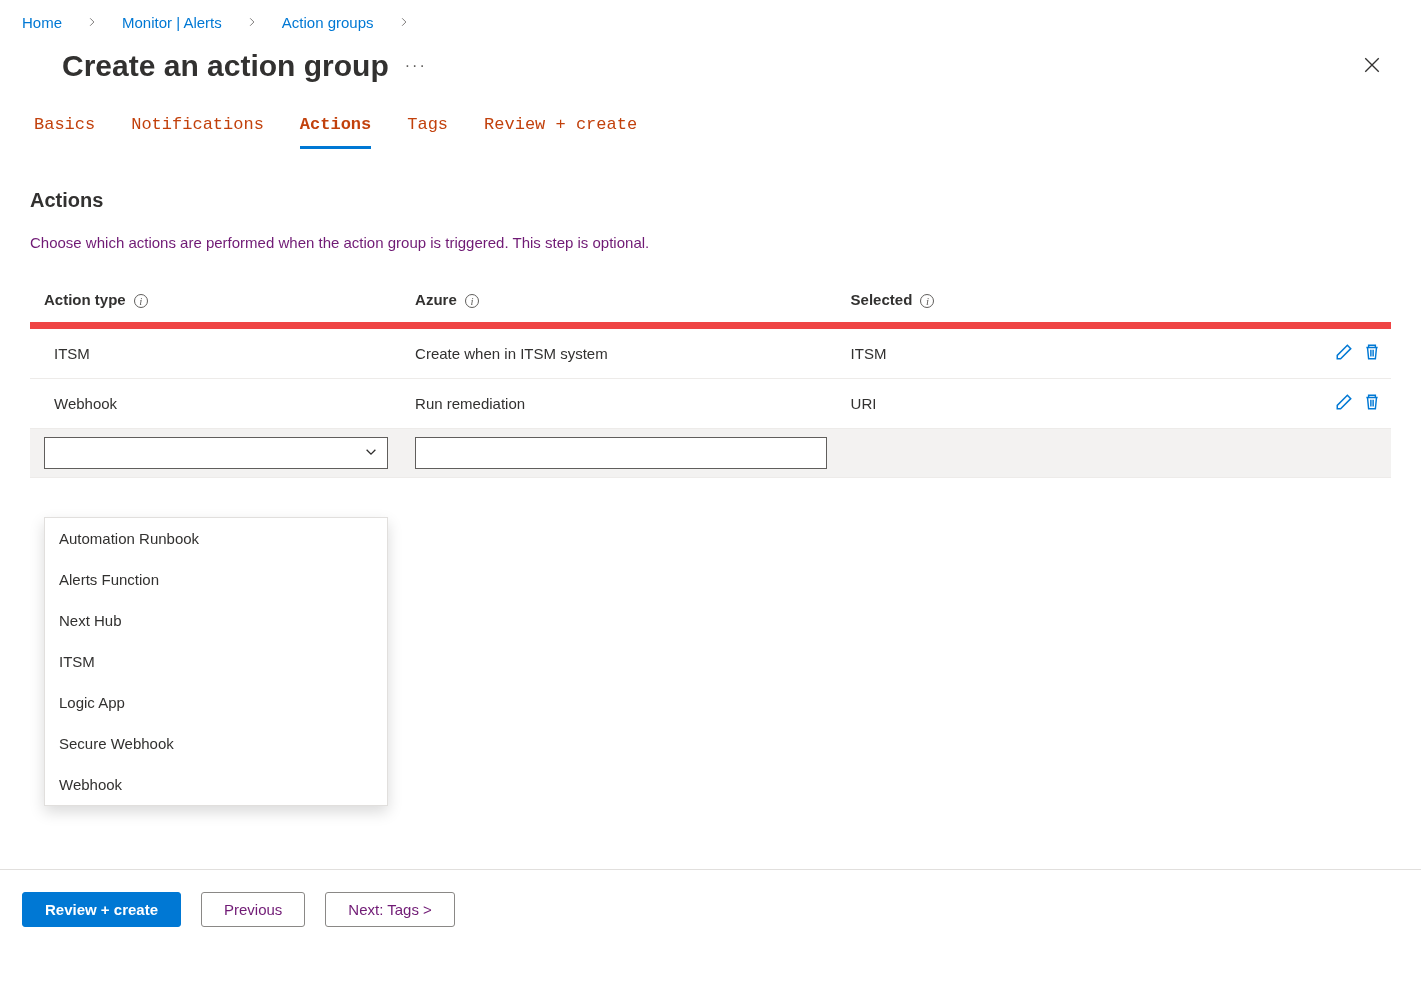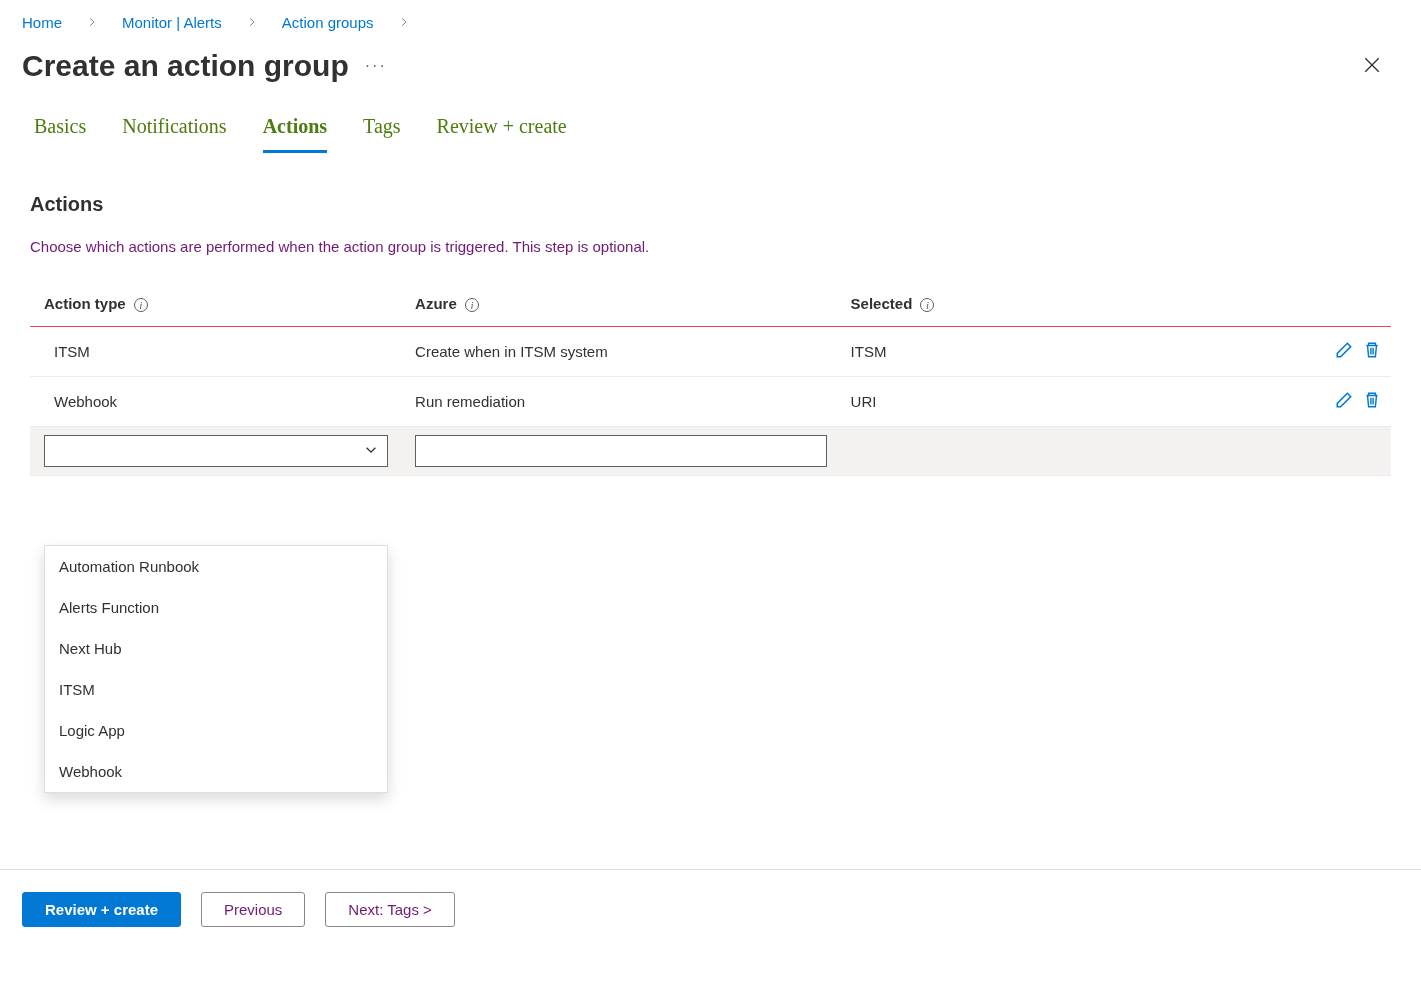--- a/index.html
+++ b/index.html
@@ -35,20 +35,21 @@
     .page-header {
       display: flex;
       align-items: center;
       justify-content: space-between;
       padding: 8px 22px 24px;
     }
     .page-title-wrap {
       display: flex;
       align-items: center;
       gap: 16px;
+      margin-left: 40px;
     }
     .page-title {
       font-size: 30px;
       font-weight: 600;
       color: #323130;
     }
     .more-icon {
       color: #605e5c;
       font-size: 16px;
       letter-spacing: 2px;
@@ -69,25 +70,25 @@
     .tabs {
       display: flex;
       gap: 36px;
       padding: 0 34px;
       border-bottom: none;
     }
     .tab {
       background: none;
       border: none;
       padding: 8px 0 12px;
-      font-size: 20px;
-      color: #4d7c0f;
+      font-size: 17px;
+      color: #c2410c;
       cursor: pointer;
       border-bottom: 3px solid transparent;
-      font-family: Liberation Serif, serif;
+      font-family: Liberation Mono, monospace;
     }
     .tab.active {
       font-weight: 600;
       border-bottom-color: #0078d4;
     }
     .content {
       padding: 40px 30px 0;
     }
     .section-title {
       font-size: 20px;
@@ -101,21 +102,21 @@
     }
     .actions-table {
       width: 100%;
       border-collapse: collapse;
     }
     .actions-table thead th {
       text-align: left;
       font-size: 15px;
       font-weight: 600;
       padding: 10px 4px 14px;
-      border-bottom: 1px solid #ef4444;
+      border-bottom: 7px solid #ef4444;
     }
     .col-type { width: 28%; padding-left: 14px !important; }
     .col-name { width: 32%; }
     .col-selected { width: 32%; }
     .col-actions { width: 8%; }
     .actions-table tbody tr {
       border-bottom: 1px solid #edebe9;
     }
     .actions-table tbody td {
       padding: 12px 4px;
@@ -198,21 +199,21 @@
       color: #605e5c;
       margin-left: 4px;
       vertical-align: middle;
       font-weight: normal;
       font-style: italic;
       font-family: Georgia, serif;
     }
     .dropdown-menu {
       position: absolute;
       left: 44px;
-      top: 545px;
+      top: 517px;
       width: 344px;
       background: #ffffff;
       border: 1px solid #e1dfdd;
       box-shadow: 0 6px 14px rgba(0,0,0,0.15);
       z-index: 100;
     }
     .dropdown-option {
       padding: 12px 14px;
       font-size: 15px;
       cursor: pointer;
@@ -373,20 +374,21 @@
     </tbody>
   </table>
 </main>
 
 <div class="dropdown-menu">
   <div class="dropdown-option">Automation Runbook</div>
   <div class="dropdown-option">Alerts Function</div>
   <div class="dropdown-option">Next Hub</div>
   <div class="dropdown-option">ITSM</div>
   <div class="dropdown-option">Logic App</div>
+  <div class="dropdown-option">Secure Webhook</div>
   <div class="dropdown-option">Webhook</div>
 </div>
 
 <footer class="footer">
   <button class="btn btn-primary">Review + create</button>
   <button class="btn">Previous</button>
   <button class="btn">Next: Tags &gt;</button>
 </footer>
 
 </body></html>

